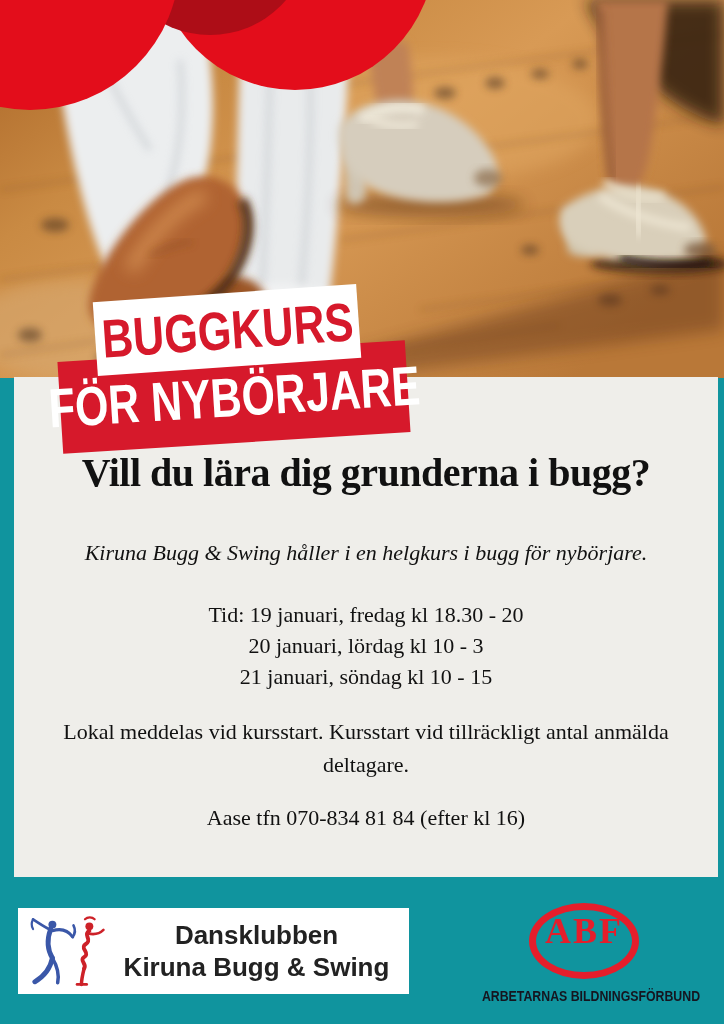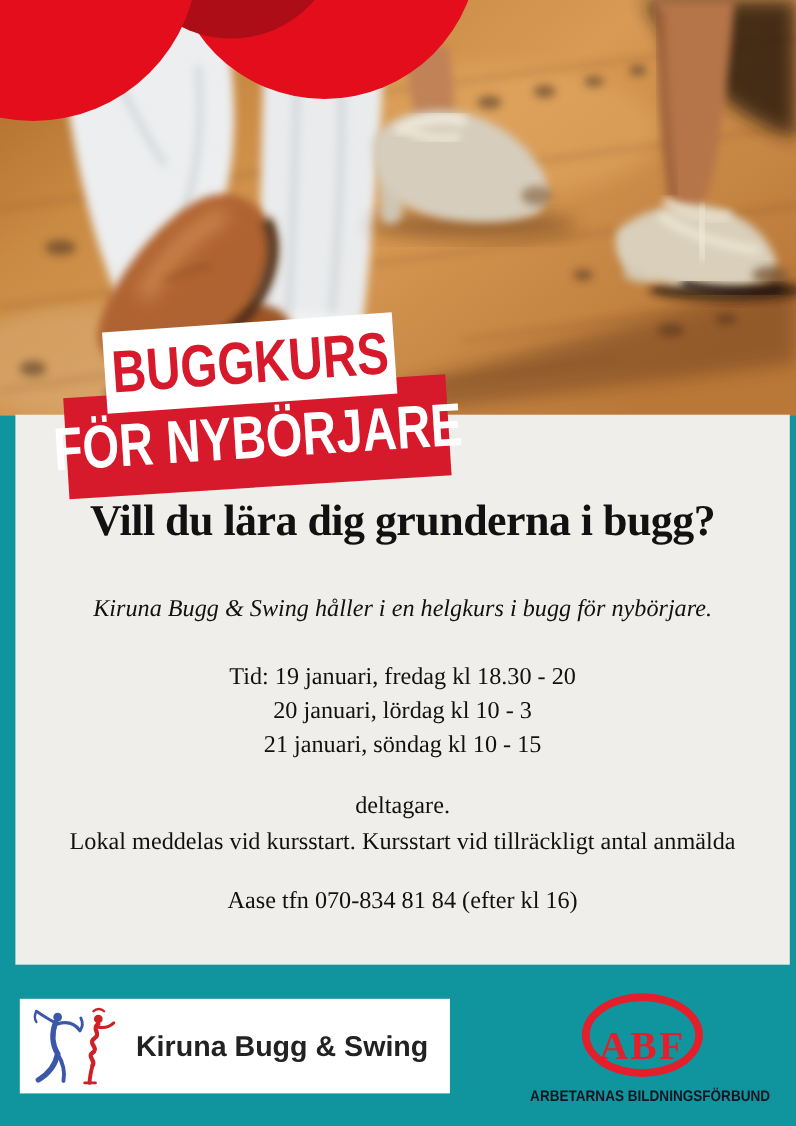--- a/index.html
+++ b/index.html
@@ -35,21 +35,21 @@
   .location{top:338px;font-size:22px;line-height:33px;}
   .contact{top:424px;font-size:22px;line-height:33px;}
   
   .club-box{position:absolute;left:18px;top:908px;width:391px;height:86px;background:#ffffff;z-index:4;}
   .club-box svg{position:absolute;left:8px;top:3px;}
   .club-text{position:absolute;left:92px;right:6px;top:0;height:100%;display:flex;flex-direction:column;
     justify-content:center;align-items:center;font-family:"Liberation Sans",sans-serif;font-weight:bold;
     color:#222222;font-size:26px;line-height:32px;text-align:center;}
   .abf{position:absolute;left:468px;top:903px;width:232px;z-index:4;text-align:center;}
   .abf-oval{margin:0 auto;width:96px;height:62px;border:7px solid var(--abf-red);border-radius:50%;
-    display:flex;align-items:flex-end;justify-content:center;}
+    display:flex;align-items:flex-start;justify-content:center;}
   .abf-oval .acr{color:var(--abf-red);font-family:"Liberation Serif",serif;font-weight:bold;
     font-size:36px;letter-spacing:2px;}
   .abf-name{margin-top:9px;font-family:"Liberation Sans",sans-serif;font-weight:bold;font-size:14px;
     color:var(--footer-text);white-space:nowrap;transform:scaleX(.88);transform-origin:center;}
 </style>
 </head>
 <body>
 
 <div class="poster">
 
@@ -151,22 +151,22 @@
 
   <div class="panel">
     <div class="tline headline">Vill du lära dig grunderna i bugg?</div>
     <div class="tline intro">Kiruna Bugg &amp; Swing håller i en helgkurs i bugg för nybörjare.</div>
     <div class="tline schedule">
       <div>Tid: 19 januari, fredag kl 18.30 - 20</div>
       <div>20 januari, lördag kl 10 - 3</div>
       <div>21 januari, söndag kl 10 - 15</div>
     </div>
     <div class="tline location">
+      <div>Lokal meddelas vid kursstart. Kursstart vid tillräckligt antal anmälda</div>
       <div>deltagare.</div>
-      <div>Lokal meddelas vid kursstart. Kursstart vid tillräckligt antal anmälda</div>
     </div>
     <div class="tline contact">
       <div>Aase tfn 070-834 81 84 (efter kl 16)</div>
     </div>
   </div>
 
   <div class="club-box">
     <svg width="88" height="80" viewBox="0 0 100 80" aria-hidden="true">
       <g stroke="#3a57a8" fill="none" stroke-linecap="round">
         <circle cx="30" cy="10" r="4.5" fill="#3a57a8" stroke="none"></circle>
@@ -181,20 +181,21 @@
       <g stroke="#cd2128" fill="none" stroke-linecap="round">
         <circle cx="72" cy="12" r="4.5" fill="#cd2128" stroke="none"></circle>
         <path d="M67,4 C70,1 75,1 78,4" stroke-width="2.5"></path>
         <path d="M72,17 C64,22 76,27 68,32 C60,37 74,42 66,47 C60,51 70,55 66,60" stroke-width="4.5"></path>
         <path d="M70,20 C78,22 84,20 88,16" stroke-width="3"></path>
         <path d="M66,60 C64,68 63,73 63,78" stroke-width="4"></path>
         <path d="M58,78 L69,78" stroke-width="3"></path>
       </g>
     </svg>
     <div class="club-text">
+      <span>Dansklubben</span>
       <span>Kiruna Bugg &amp; Swing</span>
     </div>
   </div>
 
   <div class="abf">
     <div class="abf-oval">
       <span class="acr">ABF</span>
     </div>
     <div class="abf-name">ARBETARNAS BILDNINGSFÖRBUND</div>
   </div>

